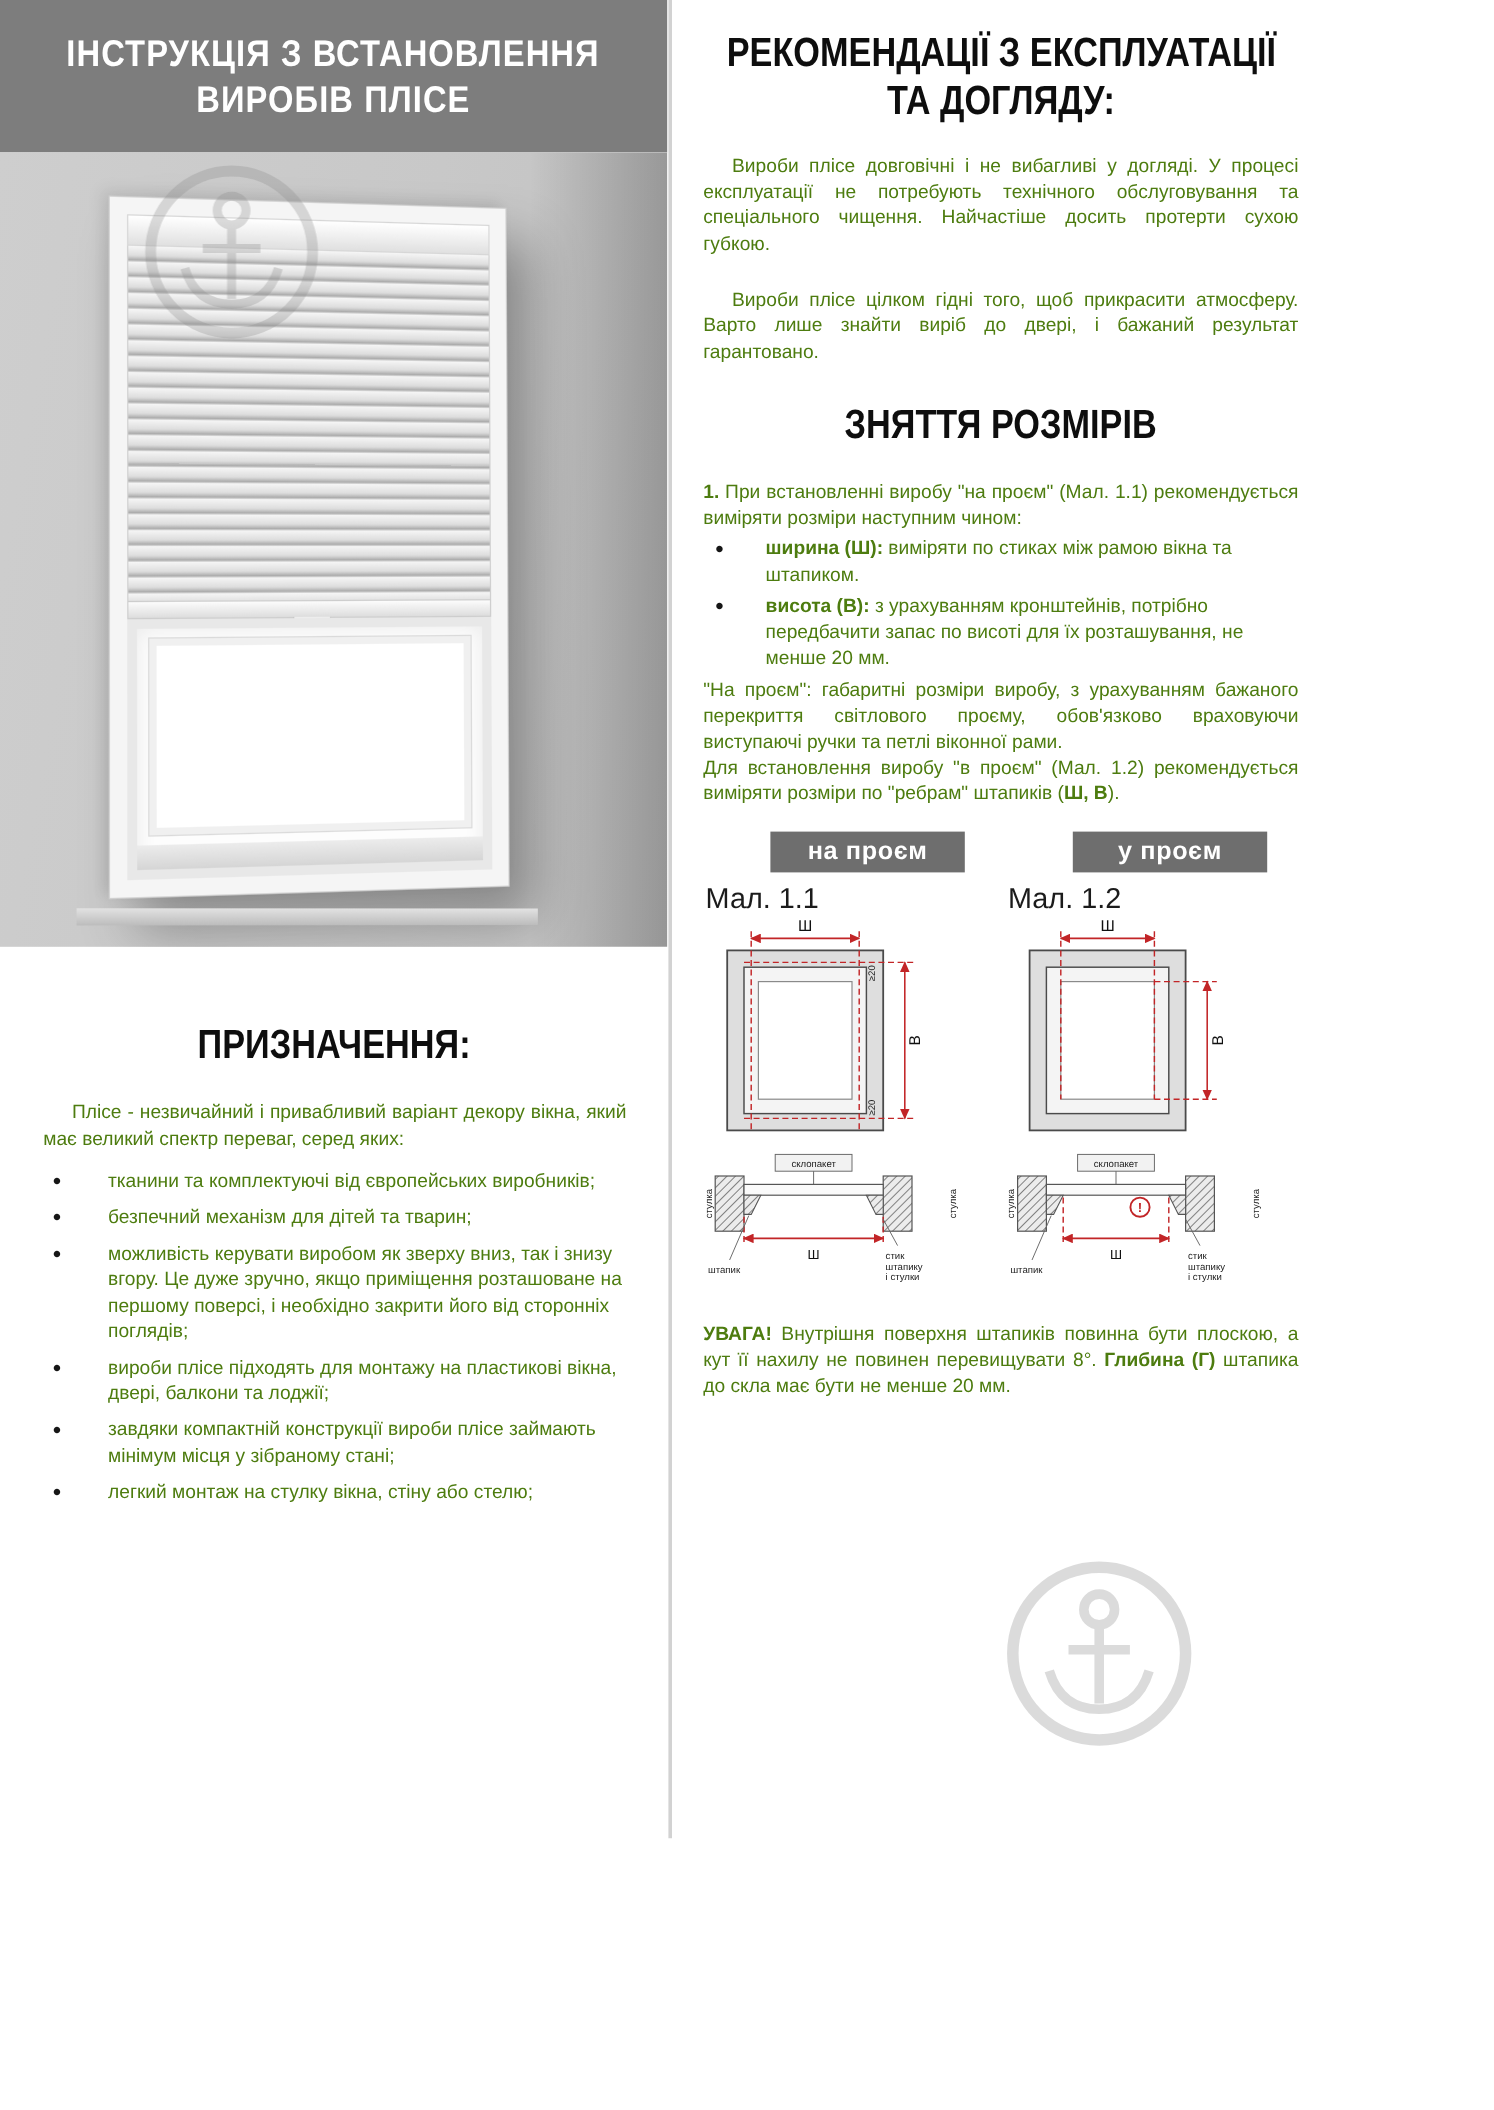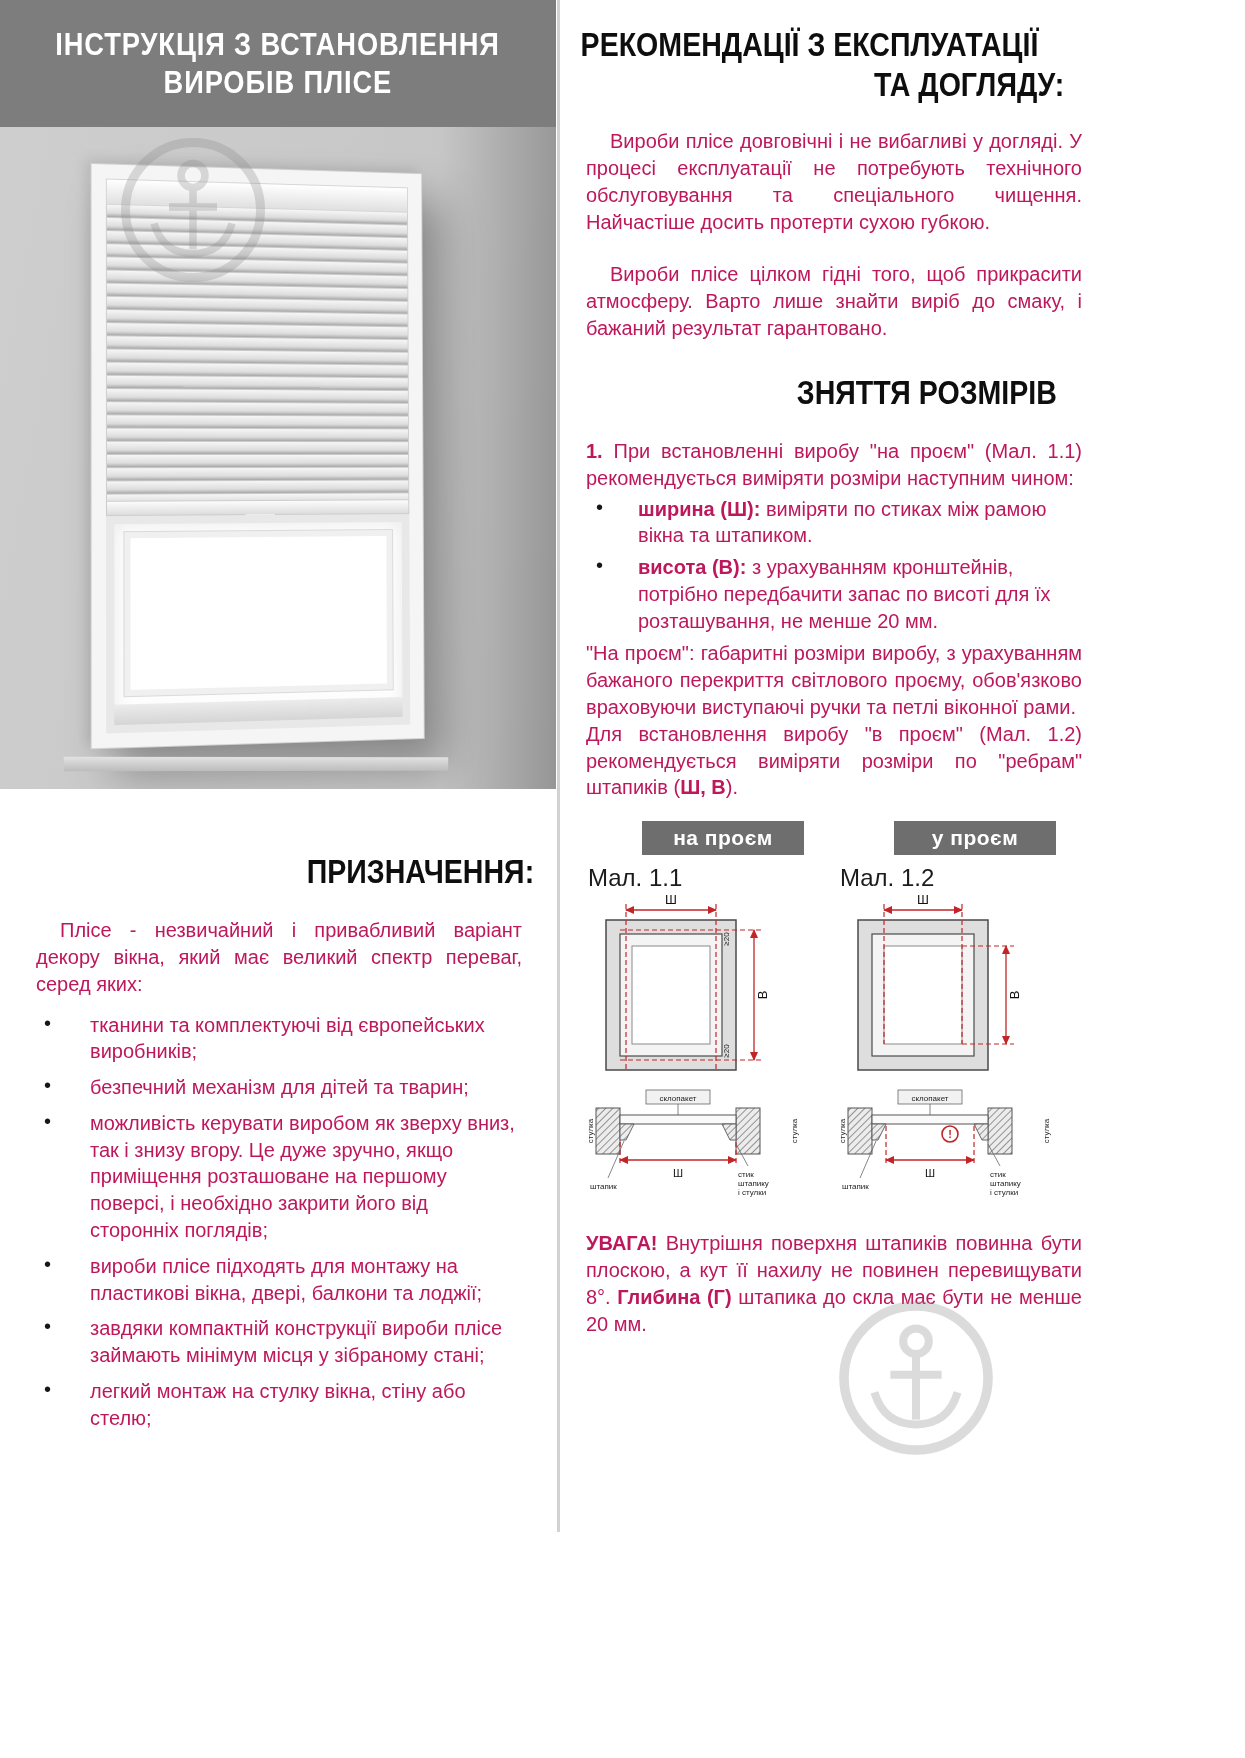--- a/index.html
+++ b/index.html
@@ -39,25 +39,25 @@
   .sash { position:absolute; left:10px; right:10px; top:8px; bottom:28px; background:#ffffff;
            border:6px solid #f0f0f0; outline:1px solid #dadada; }
   .sill { position:absolute; left:66px; top:630px; width:388px; height:14px;
            background:linear-gradient(#e2e2e2,#bcbcbc); transform:perspective(1300px) rotateY(8deg); }
 
   .watermark { position:absolute; opacity:.30; z-index:6; pointer-events:none; }
   .wm1 { left:118px; top:8px; width:150px; height:150px; }
   .wm2 { left:836px; top:1298px; width:160px; height:160px; }
 
   
-  .txt { font-size:20px; line-height:1.34; text-align:justify; color:#be185d; }
+  .txt { font-size:16px; line-height:1.34; text-align:justify; color:#4d7c0f; }
   .ti  { text-indent:24px; }
   .b   { font-weight:bold; }
 
-  .sec-h { display:flex; flex-direction:column; align-items:flex-end; }
+  .sec-h { display:flex; flex-direction:column; align-items:center; }
   .hl { font-size:34px; font-weight:bold; color:#0e0e0e; transform:scaleX(.84); white-space:nowrap; line-height:1.18; }
 
   .p-list { list-style:none; margin:14px 34px 0 36px; }
   .p-list li { position:relative; padding-left:54px; margin-bottom:9px; }
   .p-list li::before { content:"\2022"; position:absolute; left:8px; top:0; font-size:20px; color:#161616; }
 
   
   .right-col { position:absolute; left:586px; top:24px; width:496px; }
 
   .m-list { list-style:none; margin:4px 0 6px 0; }
@@ -143,21 +143,21 @@
   </div>
 
   <div class="right-col">
 
     <h2 class="sec-h">
       <span class="hl">РЕКОМЕНДАЦІЇ З ЕКСПЛУАТАЦІЇ</span>
       <span class="hl">ТА ДОГЛЯДУ:</span>
     </h2>
 
     <p class="txt ti" style="margin-top:24px;">Вироби плісе довговічні і не вибагливі у догляді. У процесі експлуатації не потребують технічного обслуговування та спеціального чищення. Найчастіше досить протерти сухою губкою.</p>
-    <p class="txt ti" style="margin-top:26px;">Вироби плісе цілком гідні того, щоб прикрасити атмосферу. Варто лише знайти виріб до смаку, і бажаний результат гарантовано.</p>
+    <p class="txt ti" style="margin-top:26px;">Вироби плісе цілком гідні того, щоб прикрасити атмосферу. Варто лише знайти виріб до двері, і бажаний результат гарантовано.</p>
 
     <h2 class="sec-h" style="margin-top:30px;">
       <span class="hl">ЗНЯТТЯ РОЗМІРІВ</span>
     </h2>
 
     <p class="txt" style="margin-top:26px;">
       <span class="b">1.</span><span> При встановленні виробу "на проєм" (Мал. 1.1) рекомендується виміряти розміри наступним чином:</span>
     </p>
 
     <ul class="m-list">

